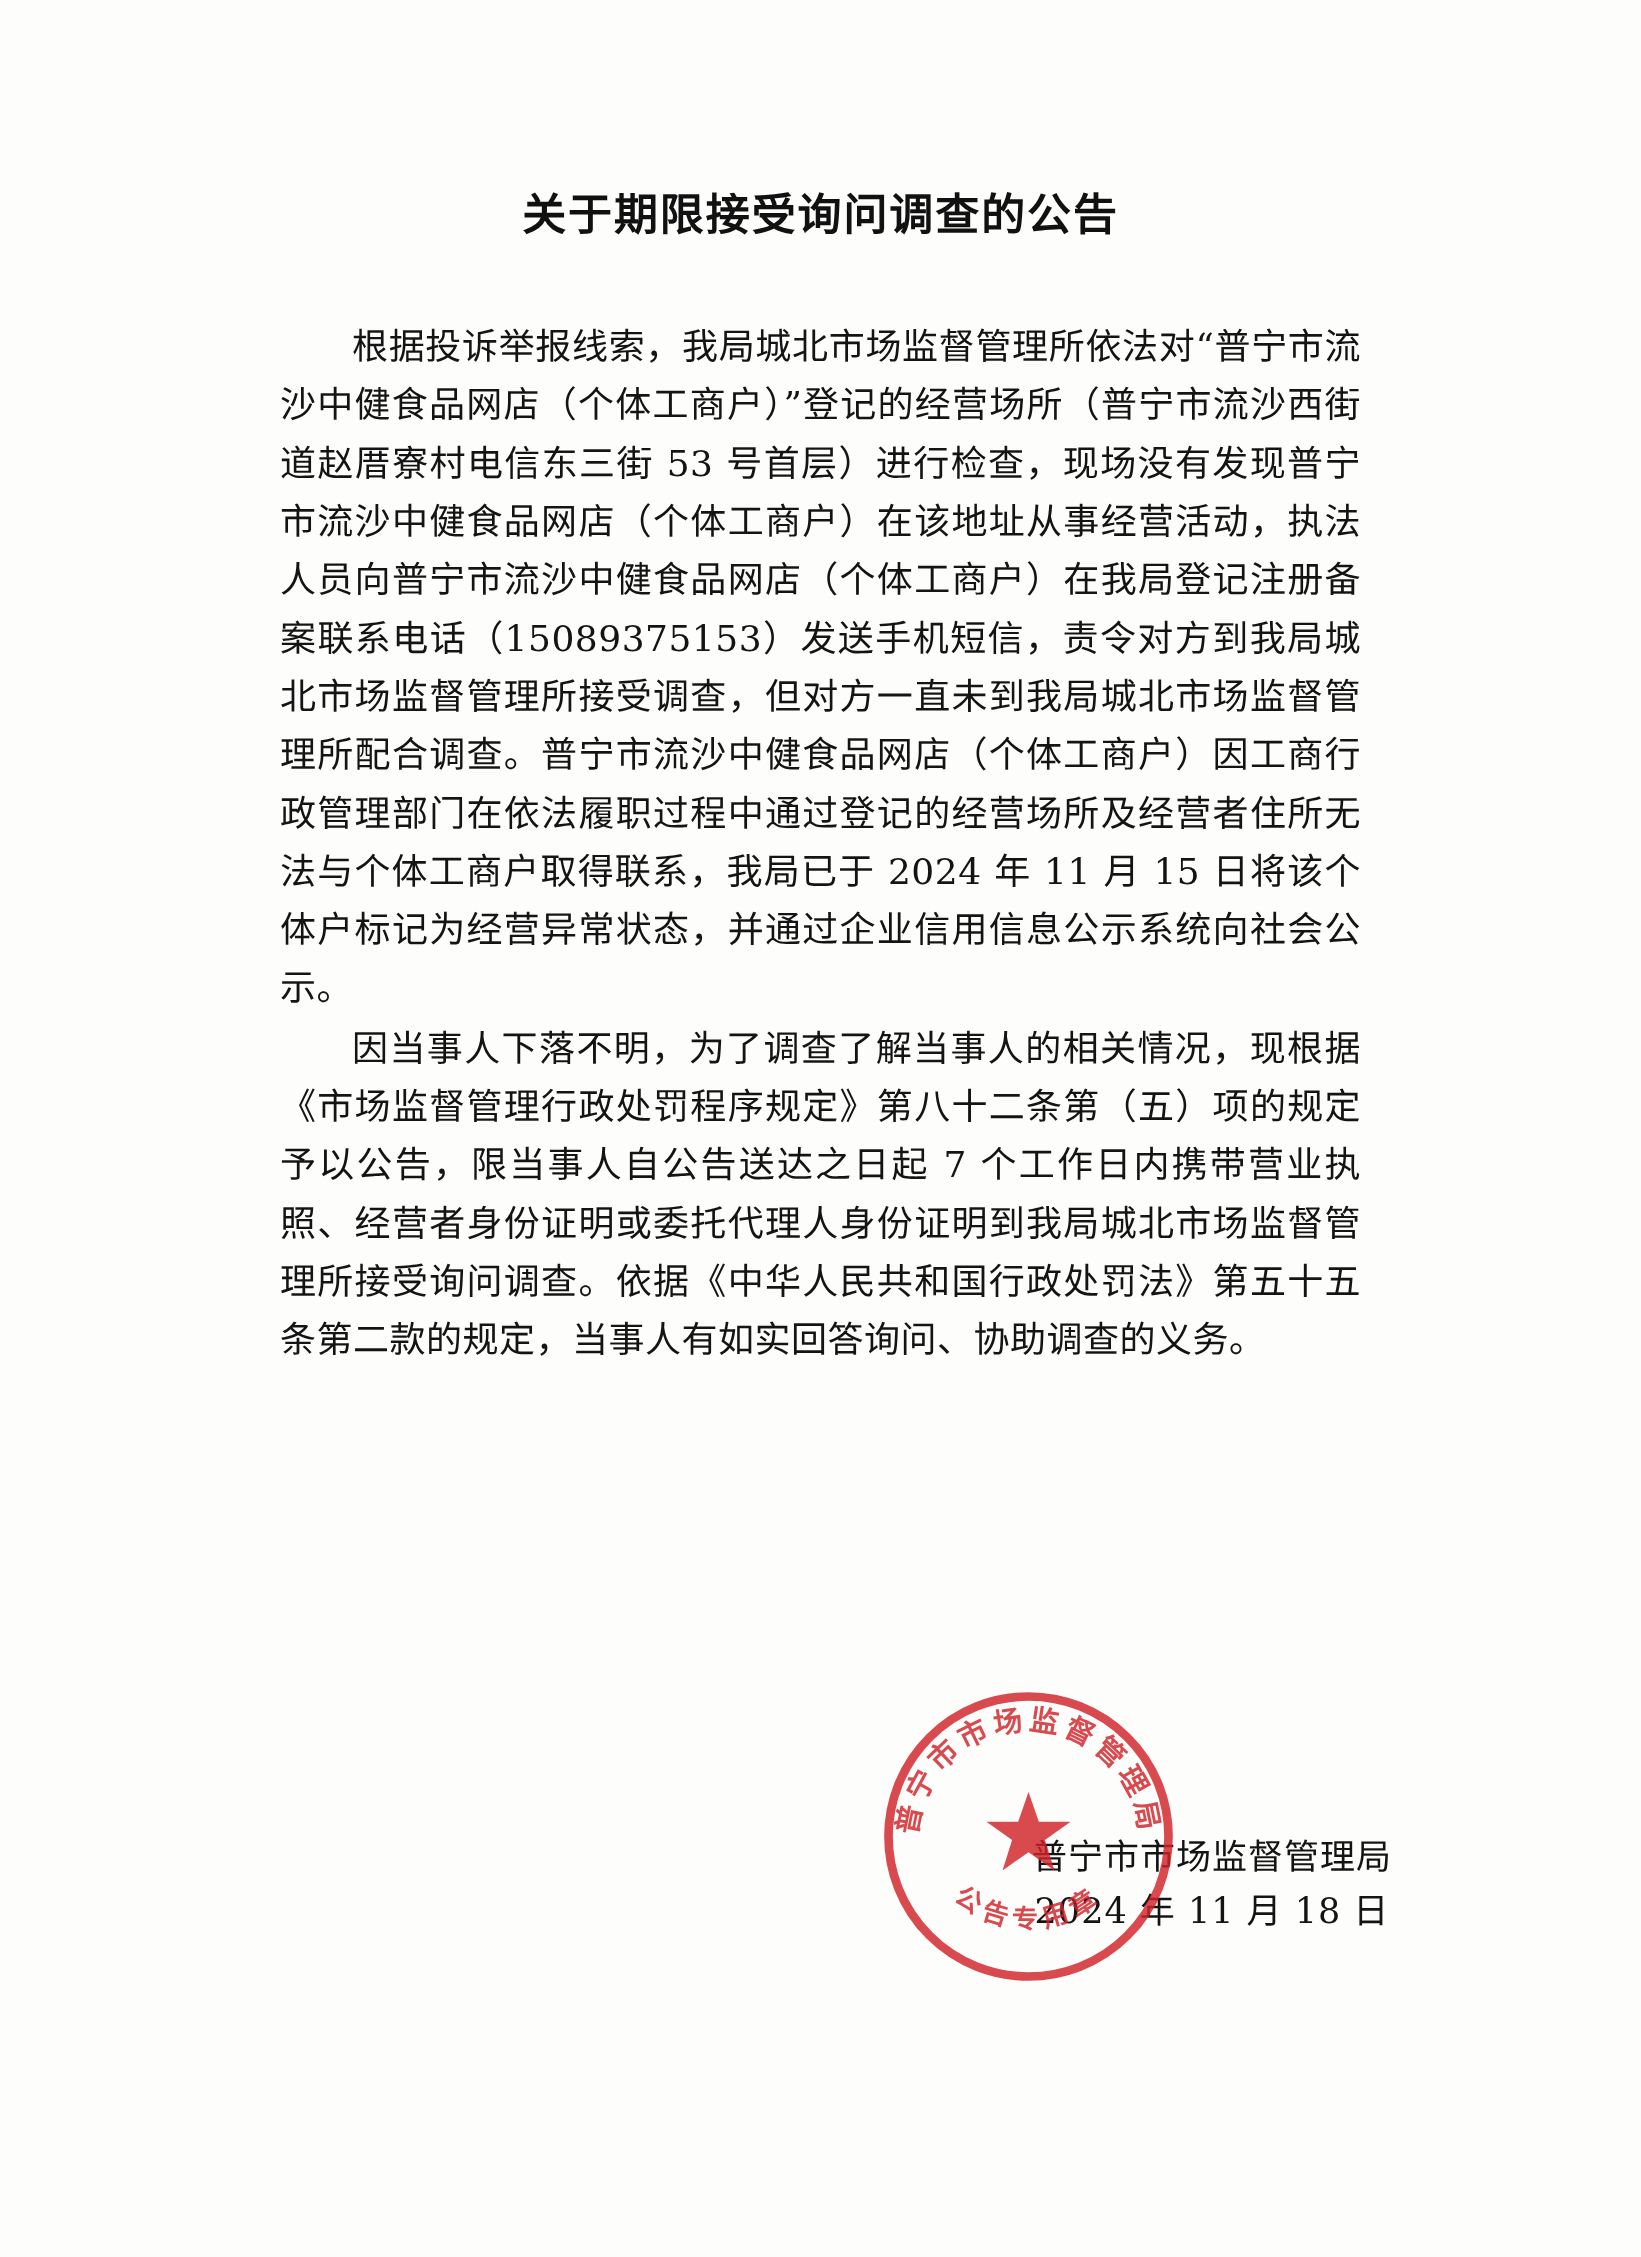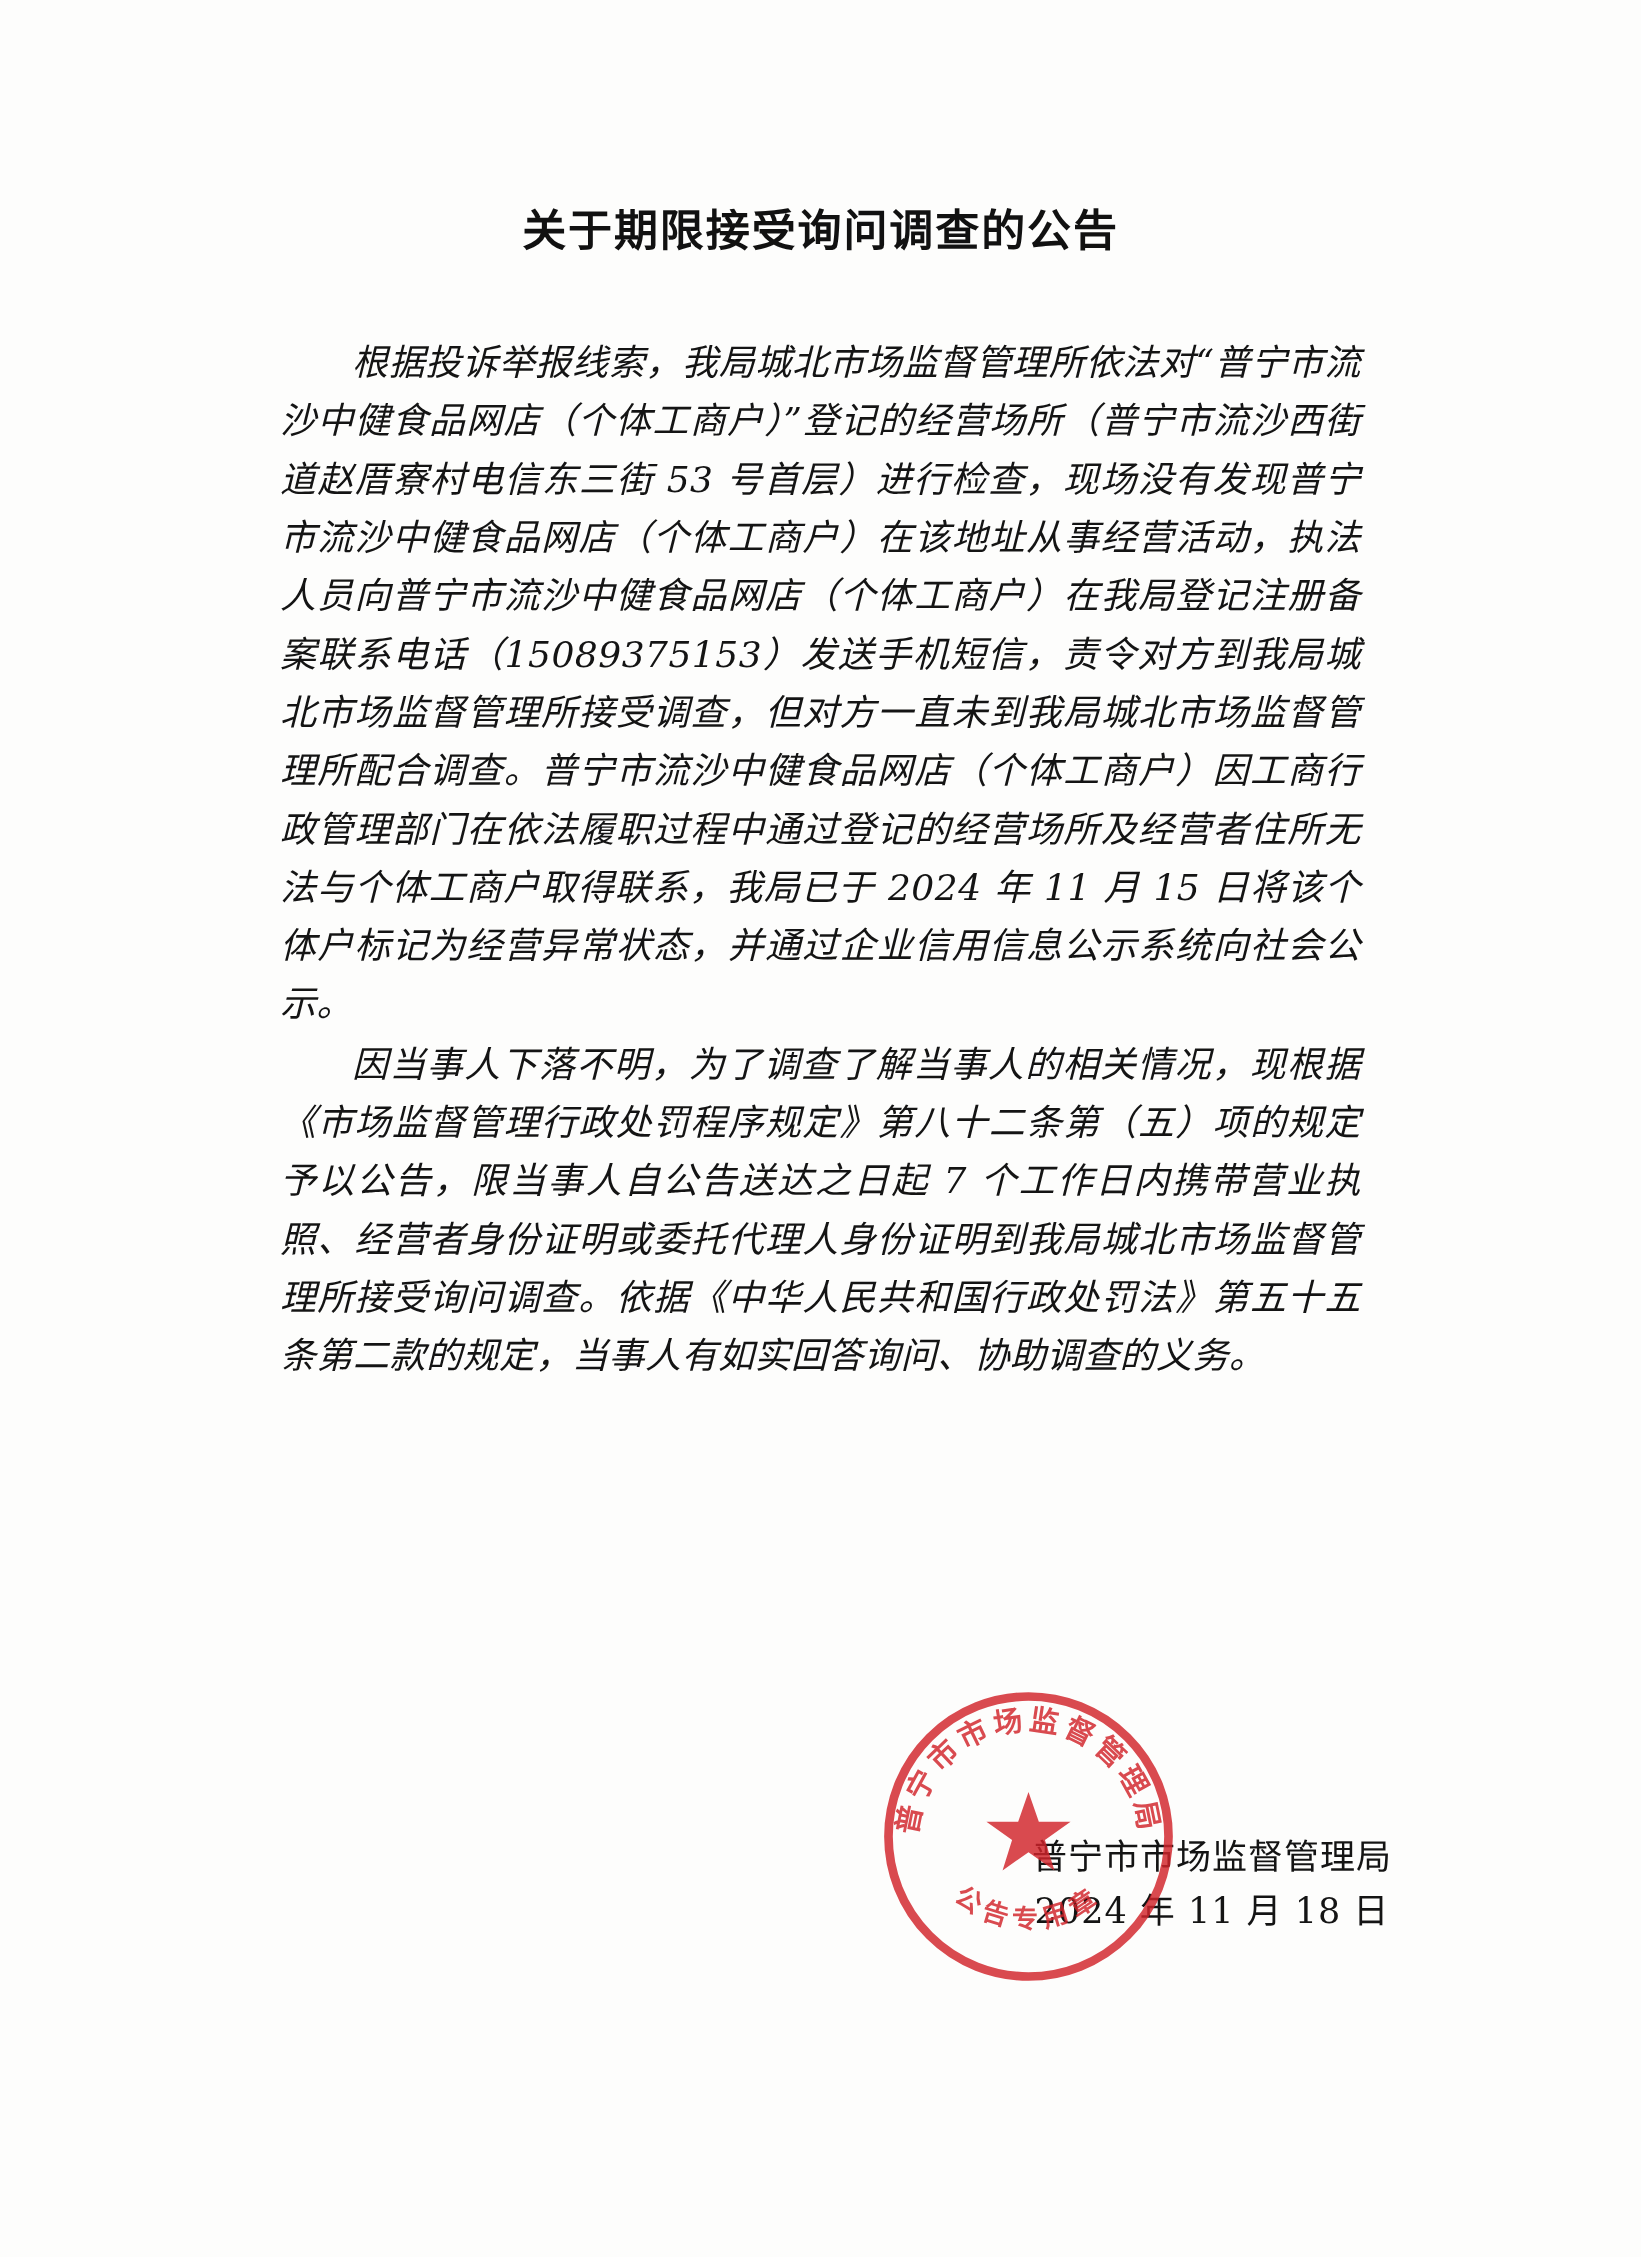--- a/index.html
+++ b/index.html
@@ -15,39 +15,38 @@
     overflow: hidden;
     position: relative;
   }
 
   .page {
     position: relative;
     width: 1641px;
     height: 2257px;
     background: #fdfdfc;
     box-sizing: border-box;
-    padding: 16px;
+    padding: 0;
   }
 
   .doc-title {
     text-align: center;
     font-size: 44px;
     font-weight: bold;
     letter-spacing: 1.9px;
     margin: 0;
     padding-top: 179px;
     font-family: "DejaVu Sans", "Liberation Sans", sans-serif;
     color: #111111;
   }
 
   .body-wrap {
     margin: 0 auto;
     width: 1081px;
     padding-top: 75px;
-    font-style: italic;
   }
 
   p.para {
     font-size: 36px;
     line-height: 1.62;
     margin: 0 0 1.9px 0;
     text-align: justify;
     text-justify: inter-ideograph;
     text-indent: 2em;
     letter-spacing: 0.5px;

